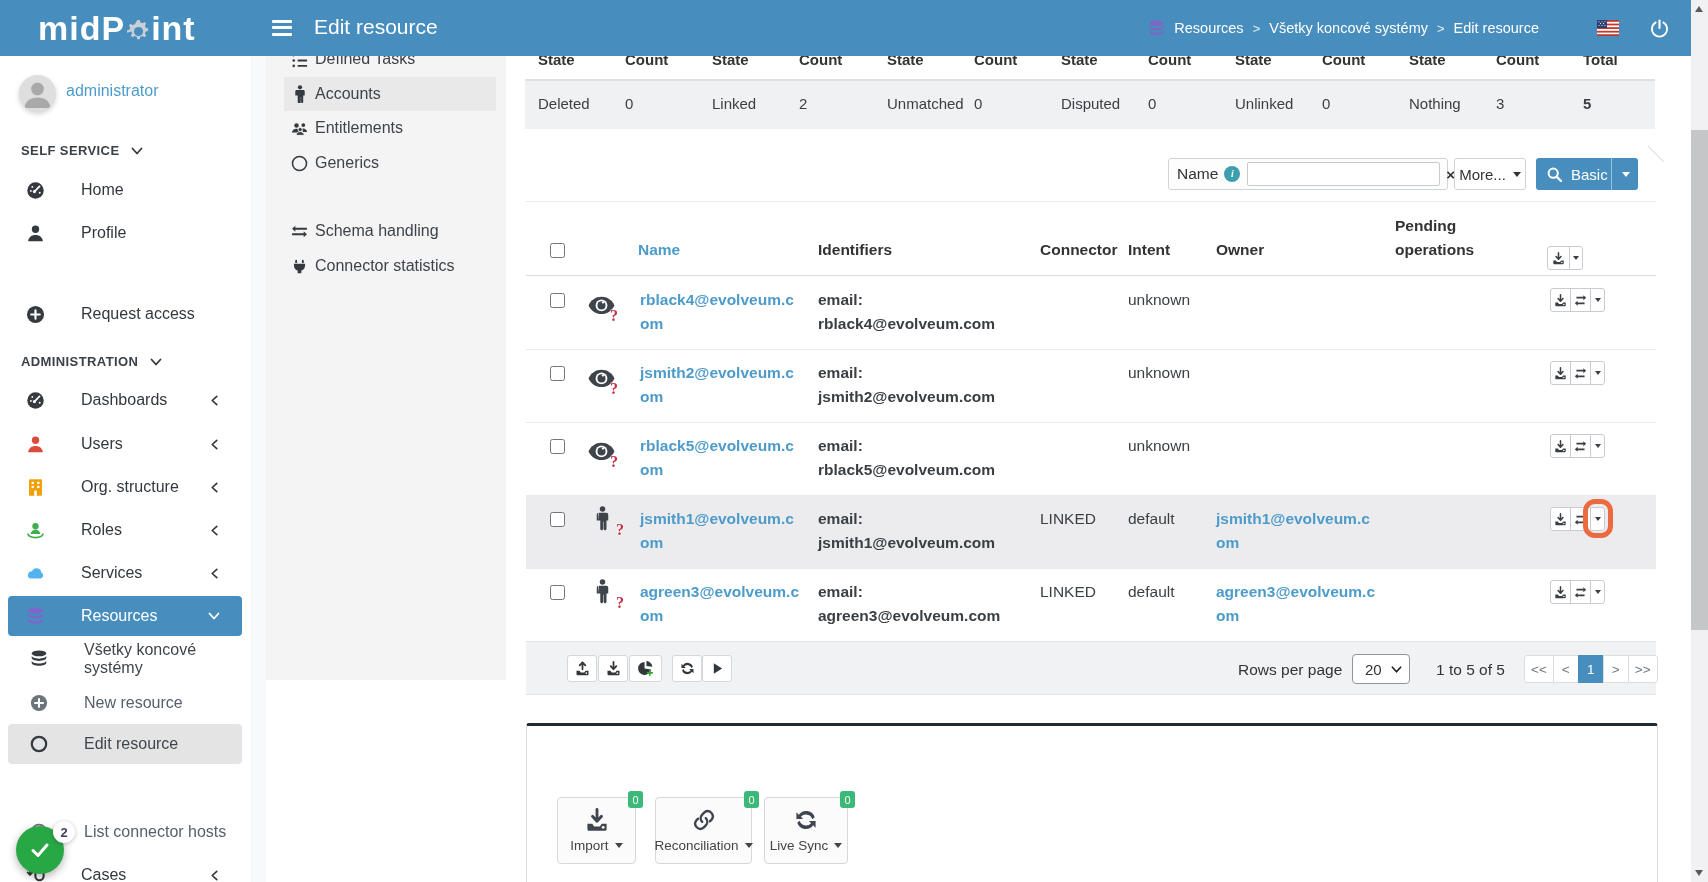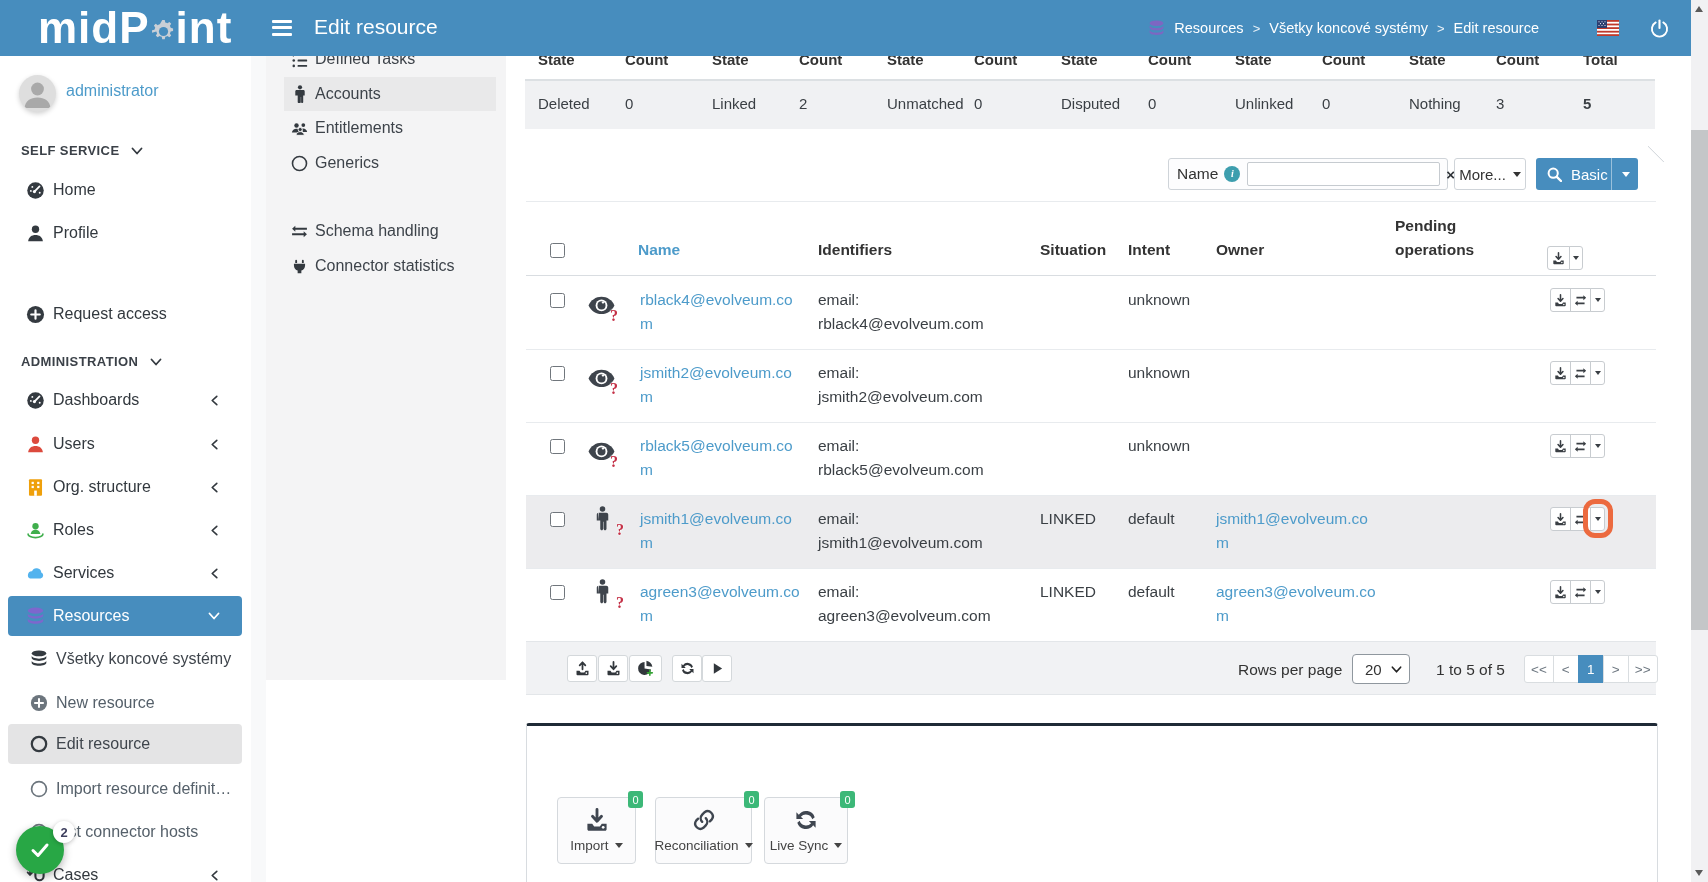--- a/index.html
+++ b/index.html
@@ -6,21 +6,21 @@
   html,body { width:1708px; height:882px; }
   body {
     position:relative; overflow:hidden; background:#fff;
     font-family:"Liberation Sans", sans-serif; color:#333;
     -webkit-font-smoothing:antialiased;
   }
 
   
   .topbar { position:absolute; left:0; top:0; width:1691px; height:56px; background:#478dbe; z-index:50; }
   .logo { position:absolute; left:38px; top:7px; width:172px; height:42px; color:#fff;
-          font-size:44px; font-weight:bold; letter-spacing:1px; display:flex; align-items:center; }
+          font-size:34px; font-weight:bold; letter-spacing:1px; display:flex; align-items:center; }
   .logo .gear { display:inline-block; width:25px; height:25px; margin:6px 0 0 1px; }
   .hamburger { position:absolute; left:270px; top:16px; width:24px; height:24px; cursor:pointer; }
   .hamburger span { display:block; height:3px; background:#fff; border-radius:1px; margin:3.5px 2px; }
   .page-title { position:absolute; left:314px; top:15px; color:#fff; font-size:21px; font-weight:400; }
   .breadcrumb { position:absolute; right:152px; top:0; height:56px; display:flex; align-items:center; gap:9px;
                 color:#fff; font-size:14.5px; }
   .breadcrumb .db-icon { width:17px; height:17px; color:#7e66c2; }
   .breadcrumb .sep { font-size:13px; color:#eaf2f8; }
   .flag { position:absolute; left:1597px; top:20px; width:22px; height:16px; cursor:pointer; }
   .power { position:absolute; left:1650px; top:19px; width:19px; height:19px; color:#fff; cursor:pointer; }
@@ -35,21 +35,21 @@
   
   .sidebar { position:absolute; left:0; top:56px; width:251px; height:826px; background:#fff; z-index:30; }
   .avatar { position:absolute; left:19px; top:19px; width:37px; height:37px; border-radius:50%;
             background:#dedede; overflow:hidden; box-shadow:0 2px 5px rgba(0,0,0,.18); }
   .avatar svg { width:37px; height:37px; color:#a9a9a9; }
   .user-name { position:absolute; left:66px; top:26px; font-size:16px; color:#4d9bca; cursor:pointer; }
   .side-header { position:absolute; left:21px; font-size:13px; font-weight:bold; color:#3b4148; letter-spacing:.4px;
                  display:flex; align-items:center; gap:12px; cursor:pointer; }
   .side-header svg { color:#343a40; }
   .side-item { position:absolute; left:8px; width:234px; height:40px; display:flex; align-items:center;
-               font-size:16px; color:#32383e; border-radius:4px; cursor:pointer; }
+               font-size:16px; color:#32383e; border-radius:4px; cursor:pointer;gap:28px; }
   .side-item .ic { width:19px; height:19px; margin-left:18px; margin-right:8px; flex:none; display:flex; align-items:center; justify-content:center; }
   .side-item .ic svg { width:100%; height:100%; }
   .side-item .chev { position:absolute; right:22px; width:11px; height:11px; color:#32383e; }
   .side-item.active { background:#478dbe; color:#fff; }
   .side-item.active .chev { color:#fff; }
   .side-item.sub .ic { margin-left:22px; margin-right:8px; width:18px; height:18px; }
   .side-item.sub { color:#3f454c; }
   .side-item.subsel { background:#e4e4e5; }
   .side-item.dim { color:#55606a; }
 
@@ -109,21 +109,21 @@
   .fold { position:absolute; left:1142px; top:90px; width:16px; height:16px;
           background:linear-gradient(225deg, #fff 48%, #d7dbdf 50%, #fff 54%); }
 
   
   .tbl-line { position:absolute; left:20px; width:1130px; height:1px; background:#e8ebee; }
   .tbl-hline { position:absolute; left:20px; width:1130px; height:1px; background:#d9dde1; }
   .row-bg { position:absolute; left:20px; width:1130px; background:#ececee; }
   .cell { position:absolute; font-size:15.5px; color:#3a3f44; line-height:24px; }
   .cell.hdr { font-weight:bold; color:#333; }
   .cell a, .link { color:#4d9bca; text-decoration:none; cursor:pointer; }
-  .wrapcell { word-break:break-all; }
+  .wrapcell { word-break:break-all;font-weight:bold; }
   .checkbox { position:absolute; width:15px; height:15px; border:1.6px solid #70767c; border-radius:2.5px; background:#fff; cursor:pointer; }
   .obj-icon { position:absolute; width:26px; height:26px; color:#3e444c; }
   .obj-icon svg { width:100%; height:100%; }
   .obj-icon .q { position:absolute; right:-4px; bottom:-7px; color:#c43147; font-size:16px; font-weight:bold;
                  font-family:"Liberation Serif", serif; text-shadow:0 0 2px #fff,0 0 2px #fff; }
   .btn-group { position:absolute; display:flex; }
   .mini-btn { height:24px; border:1px solid #c8ccd0; background:#fff; display:flex; align-items:center;
               justify-content:center; color:#3a3f44; cursor:pointer; margin-left:-1px; }
   .mini-btn:first-child { margin-left:0; border-radius:3px 0 0 3px; }
   .mini-btn:last-child { border-radius:0 3px 3px 0; }
@@ -528,28 +528,20 @@
       </span>
     <span>New resource</span>
   </div>
   <div class="side-item sub subsel" style="top:668px">
     <span class="ic c-dark">
         <svg viewBox="0 0 16 16">
           <use href="#i-circlebold"></use>
         </svg>
       </span>
     <span>Edit resource</span>
-  </div>
-  <div class="side-item sub dim" style="top:713px">
-    <span class="ic c-gray">
-        <svg viewBox="0 0 16 16">
-          <use href="#i-circle"></use>
-        </svg>
-      </span>
-    <span>Import resource definit…</span>
   </div>
   <div class="side-item sub dim" style="top:756px">
     <span class="ic c-gray">
         <svg viewBox="0 0 16 16">
           <use href="#i-circle"></use>
         </svg>
       </span>
     <span>List connector hosts</span>
   </div>
   <div class="side-item" style="top:799px">
@@ -675,21 +667,21 @@
     <span class="txt">Basic</span>
     <span class="divider"></span>
     <span class="caret" style="position:absolute;right:8px;color:#fff"></span>
   </div>
 
   <div class="tbl-line" style="top:145px"></div>
 
   <div class="checkbox" style="left:44px;top:187px"></div>
   <div class="cell hdr" style="left:132px;top:182px"><span class="link" style="font-weight:bold">Name</span></div>
   <div class="cell hdr" style="left:312px;top:182px">Identifiers</div>
-  <div class="cell hdr" style="left:534px;top:182px">Situation</div>
+  <div class="cell hdr" style="left:534px;top:182px">Connector</div>
   <div class="cell hdr" style="left:622px;top:182px">Intent</div>
   <div class="cell hdr" style="left:710px;top:182px">Owner</div>
   <div class="cell hdr" style="left:889px;top:158px;width:120px">Pending operations</div>
   <div class="btn-group" style="left:1041px;top:190px">
     <span class="mini-btn" style="width:23px">
         <svg viewBox="0 0 16 16">
           <use href="#i-download"></use>
         </svg>
       </span>
     <span class="mini-btn" style="width:14px">

